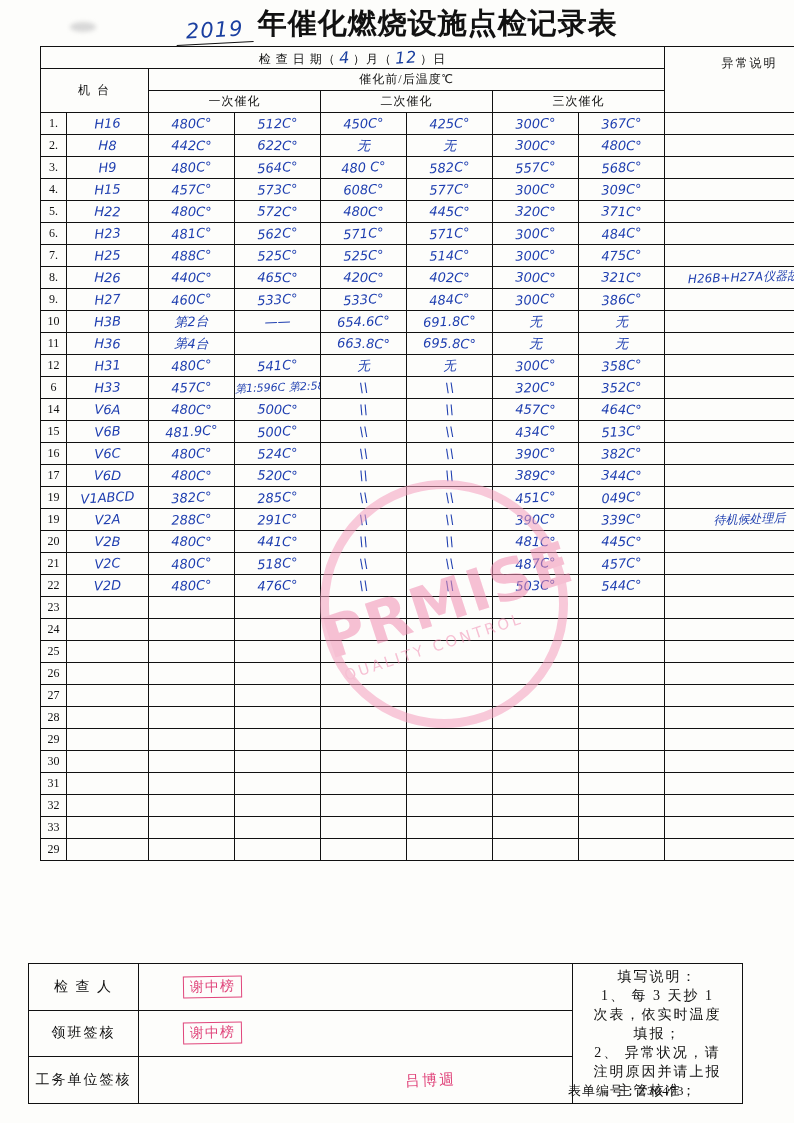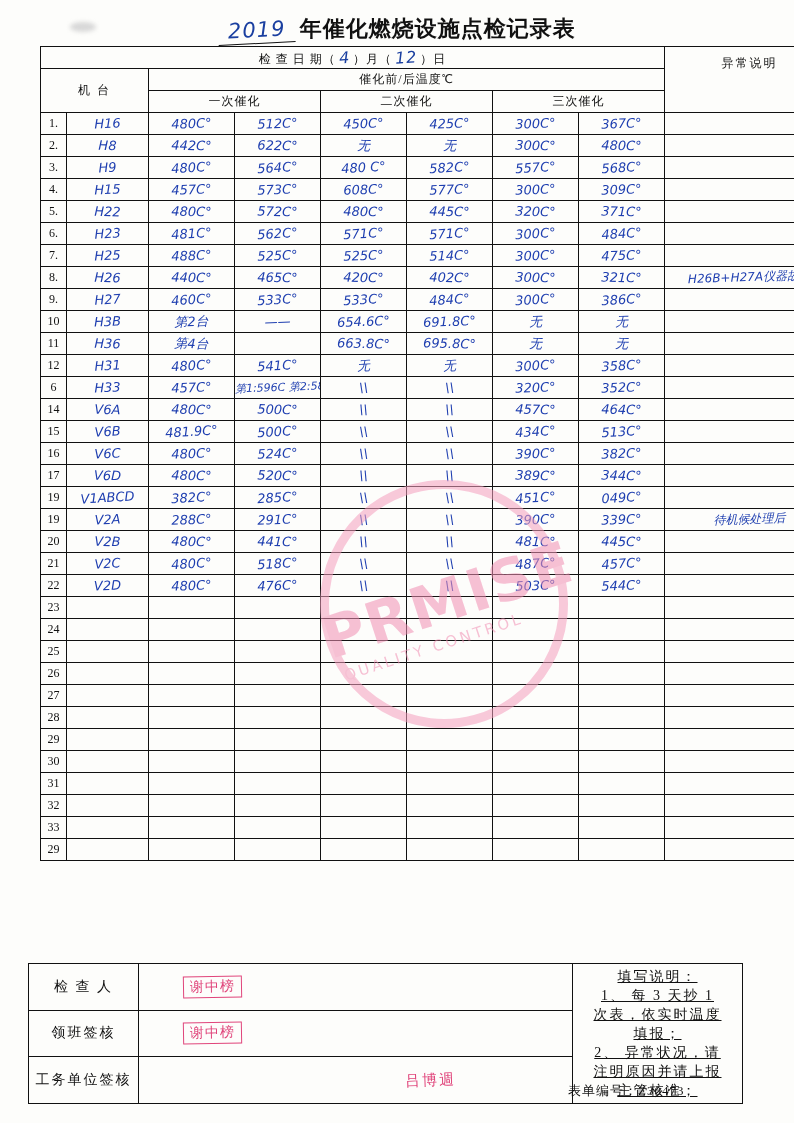--- a/index.html
+++ b/index.html
@@ -25,21 +25,21 @@
     color:#1a3fa0;
     font-size:21px;
     font-style:italic;
     transform:rotate(-3deg);
     margin-right:4px;
     border-bottom:1.5px solid #111;
     padding:0 10px 1px 10px;
     letter-spacing:1px;
   }
   .title-text{
-    font-size:22px;
+    font-size:29px;
     font-weight:bold;
     letter-spacing:1px;
     font-family:"Liberation Serif", serif;
     text-align:center;
   }
   table.main{
     position:absolute;
     left:40px;top:46px;
     border-collapse:collapse;
     width:714px;
@@ -125,21 +125,20 @@
   .f-label{width:110px;}
   .f-sign{width:434px;}
   .f-inst{width:170px;border:1px solid #111;}
   .inst-box{
     text-align:left;
     font-size:12.5px;
     line-height:19px;
     padding:3px 19px;
     letter-spacing:0px;
     vertical-align:top;
-    text-decoration:underline;
   }
   .stamp{
     display:inline-block;
     color:#e0457b;
     border:1.2px solid #e0457b;
     padding:1px 6px;
     font-size:14px;
     font-family:"Liberation Serif", serif;
     letter-spacing:1px;
     transform:rotate(-1deg);

